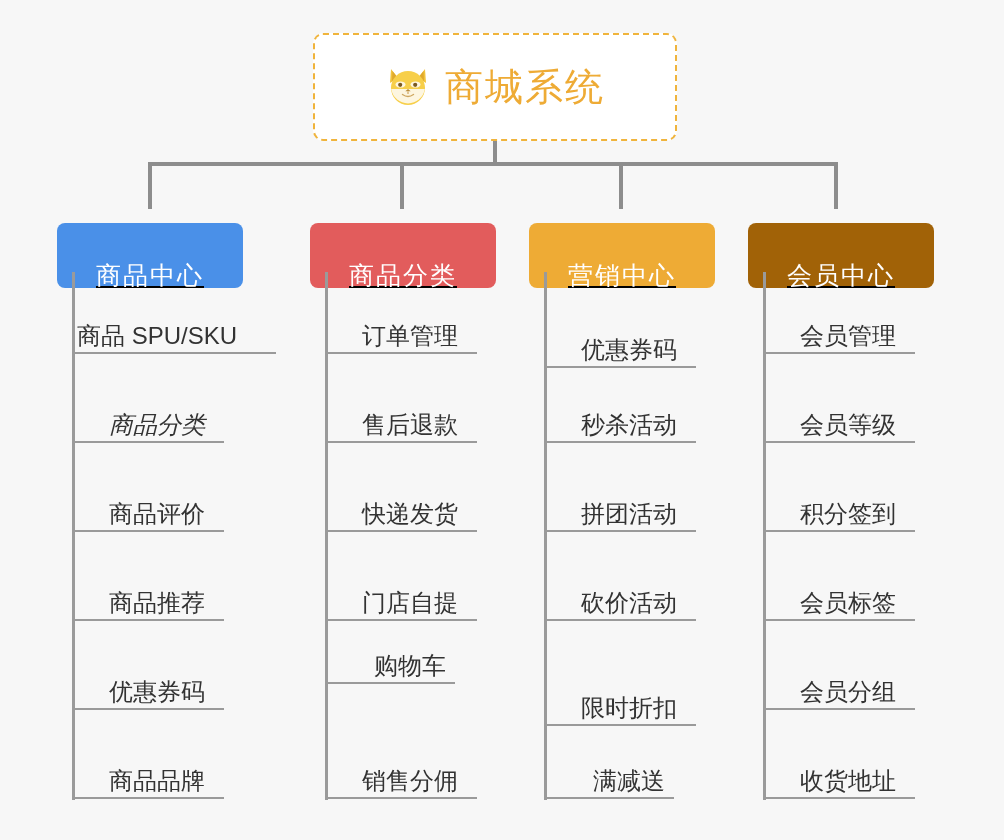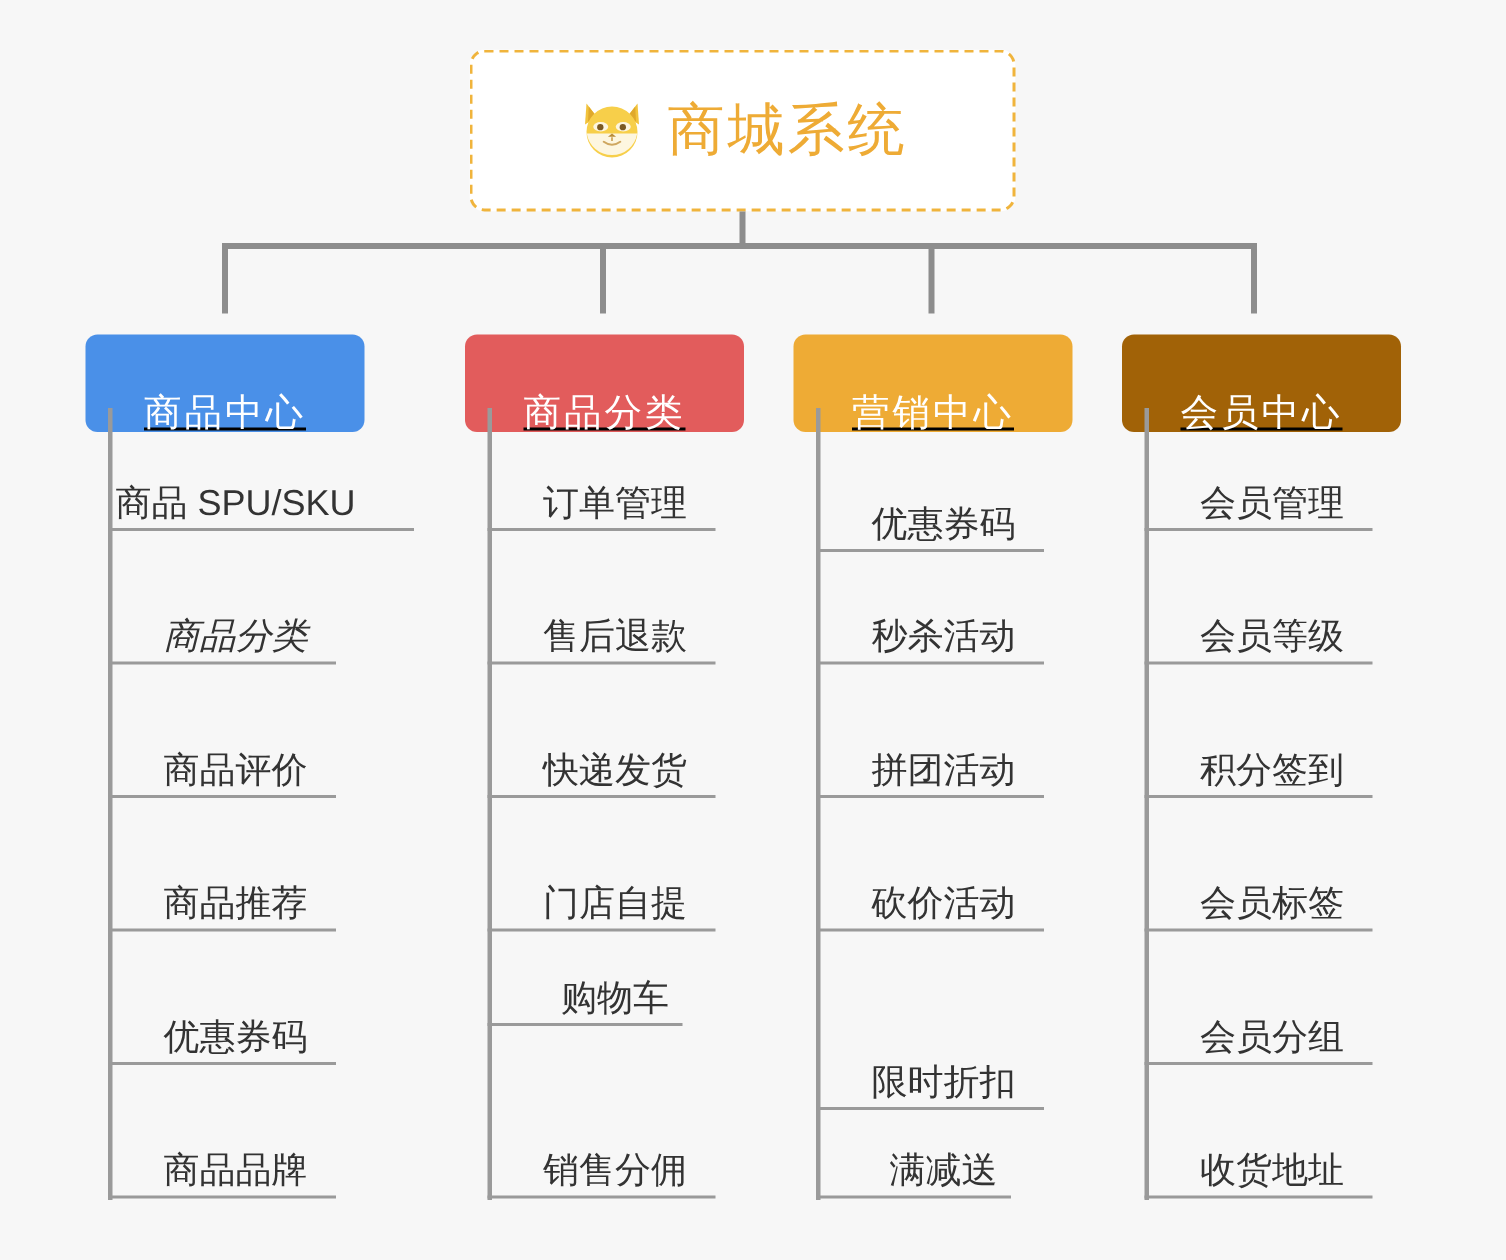--- a/index.html
+++ b/index.html
@@ -228,21 +228,21 @@
       <span class="leaf-rule" style="width:152px;"></span>
     </div>
     <div class="leaf" style="top:324px;">
       <span class="leaf-label">拼团活动</span>
       <span class="leaf-rule" style="width:152px;"></span>
     </div>
     <div class="leaf" style="top:413px;">
       <span class="leaf-label">砍价活动</span>
       <span class="leaf-rule" style="width:152px;"></span>
     </div>
-    <div class="leaf" style="top:532px;">
+    <div class="leaf" style="top:518px;">
       <span class="leaf-label">限时折扣</span>
       <span class="leaf-rule" style="width:152px;"></span>
     </div>
     <div class="leaf" style="top:591px;">
       <span class="leaf-label">满减送</span>
       <span class="leaf-rule" style="width:130px;"></span>
     </div>
   </div>
 
   <div class="branch" style="left:748px;">

